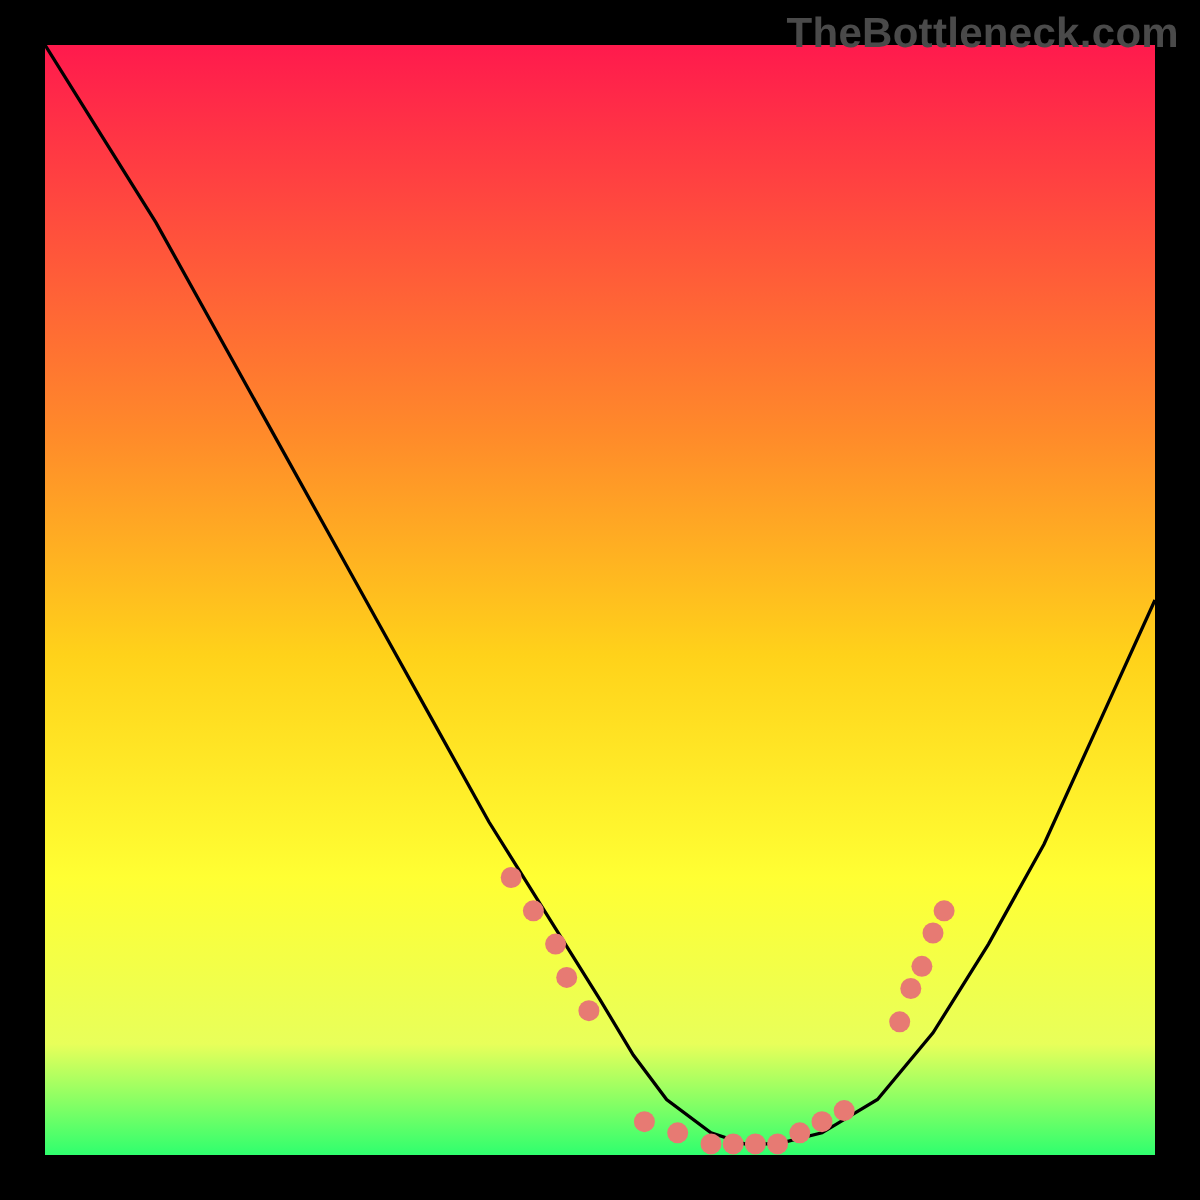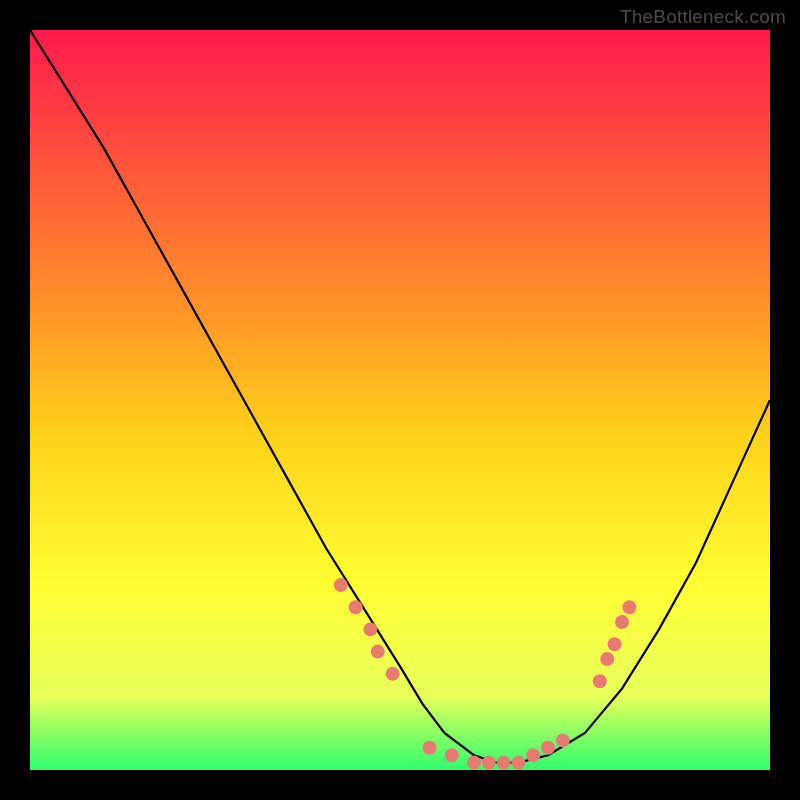--- a/index.html
+++ b/index.html
@@ -15,22 +15,22 @@
     position: relative;
     width: 800px;
     height: 800px;
     background: #000;
   }
   .watermark {
     position: absolute;
     top: 6px;
     right: 14px;
     color: #4a4a4a;
-    font-size: 19px;
-    font-weight: 400;
+    font-size: 28px;
+    font-weight: 700;
     letter-spacing: 0.2px;
     z-index: 30;
   }
   .plot-area {
     position: absolute;
     left: 30px;
     top: 30px;
     width: 740px;
     height: 740px;
     overflow: hidden;

